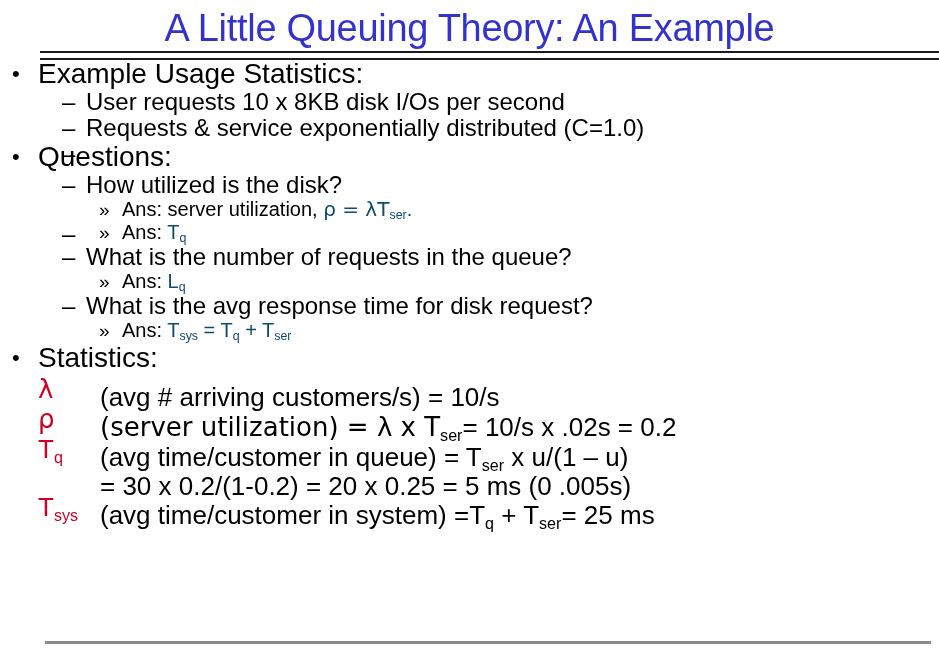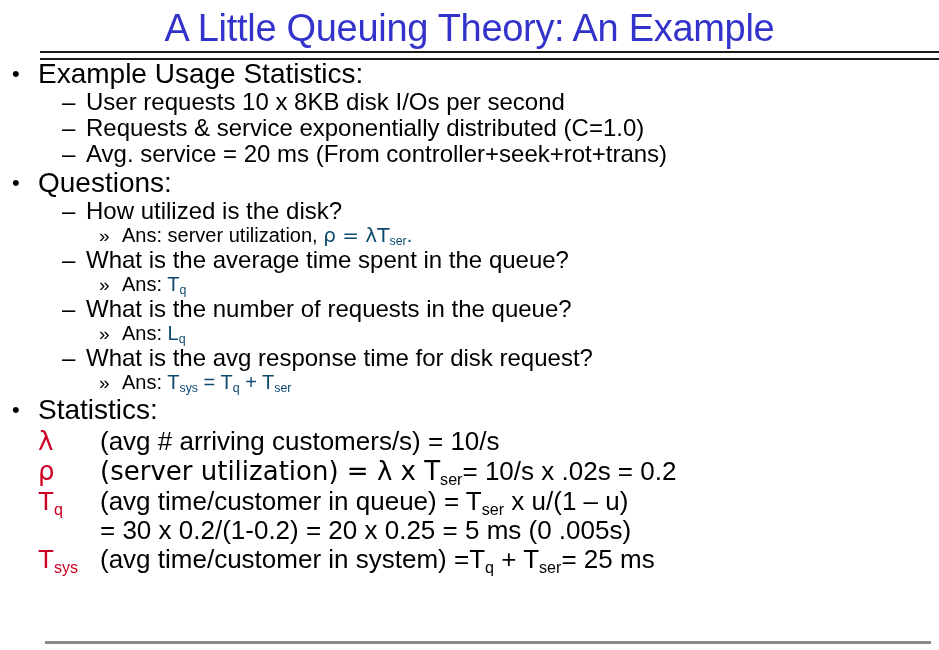--- a/index.html
+++ b/index.html
@@ -65,21 +65,21 @@
   
   .comp{position:relative;margin-top:1px;}
   .comp-row{position:relative;height:30px;white-space:nowrap;}
   .comp-row.tall{height:29px;}
   .sym{
     position:absolute;left:38px;top:0;
     color:#cc0022;
     font-size:26px;line-height:30px;
   }
   .expr{
-    position:absolute;left:100px;top:0;
+    position:absolute;left:100px;top:8px;
     font-size:26px;line-height:30px;
   }
   .expr.cont{left:100px;}
 
   sub{font-size:0.62em;line-height:0;vertical-align:-0.28em;}
   .red{color:#0c4a6e;}
   .lam{font-family:"DejaVu Sans", sans-serif;}
 </style>
 </head>
 <body>
@@ -98,40 +98,38 @@
     <div class="row l2">
       <span class="dash">–</span>
       <span>User requests 10 x 8KB disk I/Os per second</span>
     </div>
     <div class="row l2">
       <span class="dash">–</span>
       <span>Requests &amp; service exponentially distributed (C=1.0)</span>
     </div>
     <div class="row l2">
       <span class="dash">–</span>
-      <span>Avg. service = 20 ms (From controller+seek+rot+trans)</span>
     </div>
 
     <div class="row l1">
       <span class="bullet">•</span>
       <span>Questions:</span>
     </div>
 
     <div class="row l2">
       <span class="dash">–</span>
       <span>How utilized is the disk?</span>
     </div>
     <div class="row l3">
       <span class="guill">»</span>
       <span>Ans: server utilization, </span><span class="red lam">ρ = λT</span><sub class="red">ser</sub><span class="red">.</span>
     </div>
 
     <div class="row l2">
       <span class="dash">–</span>
-      <span>What is the average time spent in the queue?</span>
     </div>
     <div class="row l3">
       <span class="guill">»</span>
       <span>Ans: </span><span class="red">T</span><sub class="red">q</sub>
     </div>
 
     <div class="row l2">
       <span class="dash">–</span>
       <span>What is the number of requests in the queue?</span>
     </div>

